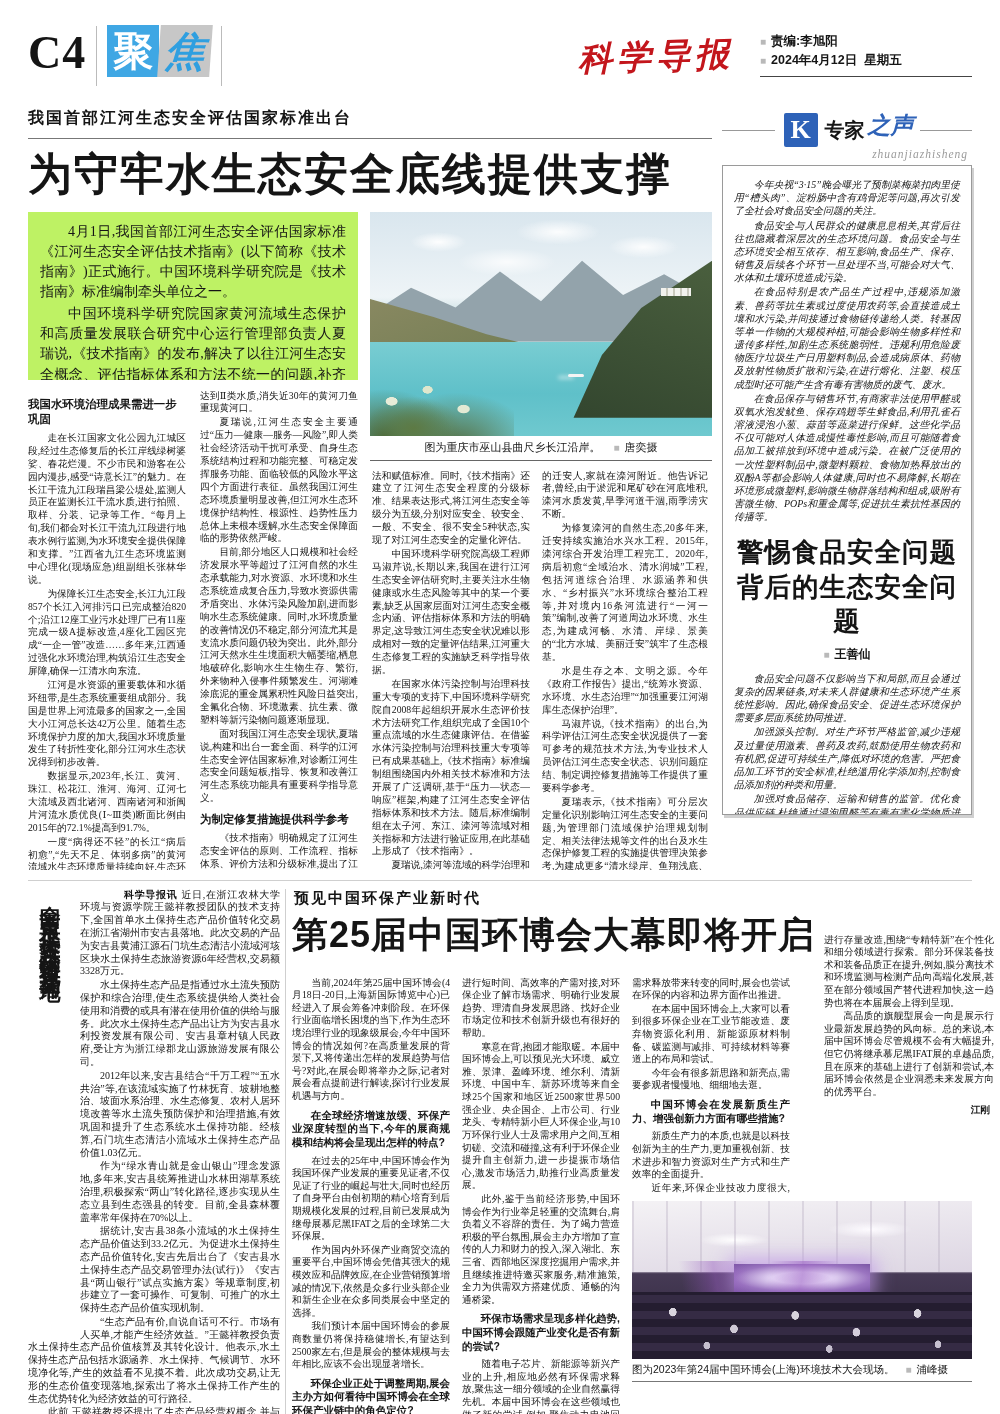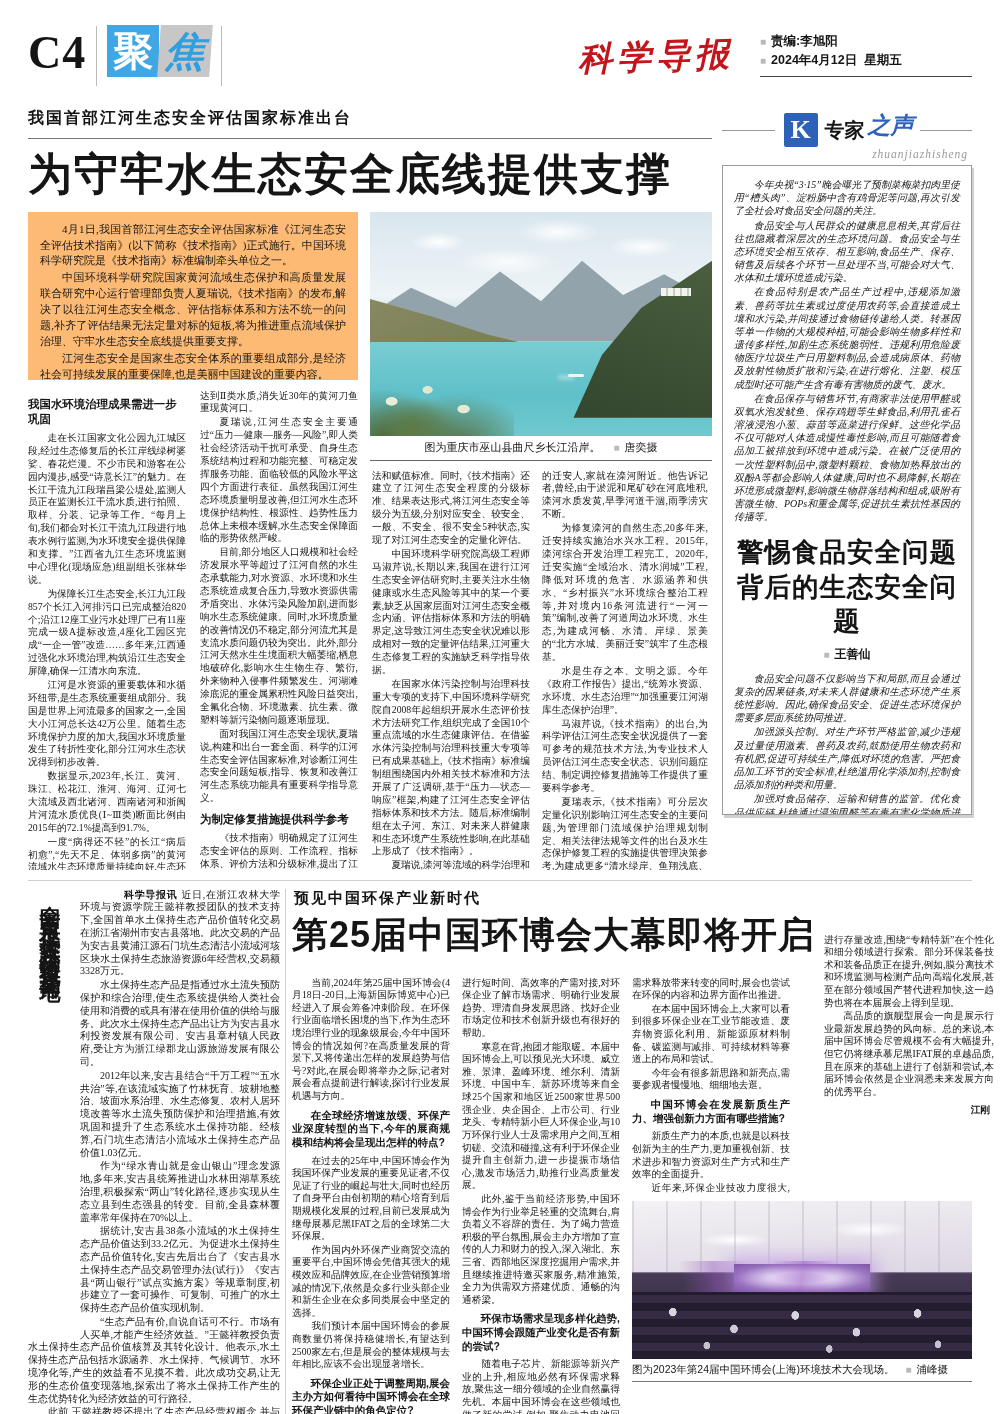--- a/index.html
+++ b/index.html
@@ -20,21 +20,21 @@
   .hdr-right { margin-top:8px; border-bottom:1px solid #444; padding-bottom:6px; min-width:212px; }
   .hdr-right .row { font-family:"Liberation Sans",sans-serif; font-size:12.5px; font-weight:bold; line-height:19px; white-space:nowrap; }
   .mark { color:#b9b9b9; font-size:10px; margin-right:5px; }
 
   
   .main-flex { display:flex; margin-top:10px; }
   .main-left { width:684px; position:relative; }
   .kicker { font-family:"Liberation Sans",sans-serif; font-size:16px; font-weight:bold; letter-spacing:2px; padding-bottom:9px; border-bottom:1px solid #777; }
   .headline { font-family:"Liberation Sans",sans-serif; font-size:44px; font-weight:900; letter-spacing:2px; margin:10px 0 12px; line-height:1.15; white-space:nowrap; }
   .main-wrap { position:relative; height:658px; }
-  .leadbox { position:absolute; left:0; top:0; width:330px; height:168px; background:#fdba74; padding:10px 12px; font-size:11px; line-height:1.45; overflow:hidden; }
+  .leadbox { position:absolute; left:0; top:0; width:330px; height:168px; background:#bef264; padding:10px 12px; font-size:14px; line-height:1.45; overflow:hidden; }
   .leadbox .blk-p { margin-bottom:1px; }
 
   .photo { position:absolute; left:342px; top:0; width:342px; height:224px; overflow:hidden; background:linear-gradient(#d9e6ee 0%, #eef4f7 38%, #cfe3e6 45%); }
   .ph-clouds { position:absolute; left:0; top:0; width:100%; height:45%;
     background:
       radial-gradient(40px 14px at 20% 30%, rgba(255,255,255,.95), rgba(255,255,255,0) 70%),
       radial-gradient(60px 18px at 55% 20%, rgba(255,255,255,.9), rgba(255,255,255,0) 70%),
       radial-gradient(50px 16px at 80% 35%, rgba(255,255,255,.9), rgba(255,255,255,0) 70%),
       radial-gradient(70px 20px at 40% 50%, rgba(255,255,255,.8), rgba(255,255,255,0) 70%); }
   .ph-mtn-far { position:absolute; left:0; top:18%; width:100%; height:40%; background:#93a3ab;
@@ -188,26 +188,26 @@
             <div class="blk-cont">达到Ⅱ类水质,消失近30年的黄河刀鱼重现黄河口。</div>
             <div class="blk-p">夏瑞说,江河生态安全主要通过“压力—健康—服务—风险”,即人类社会经济活动干扰可承受、自身生态系统结构过程和功能完整、可稳定发挥服务功能、面临较低的风险水平这四个方面进行表征。虽然我国江河生态环境质量明显改善,但江河水生态环境保护结构性、根源性、趋势性压力总体上未根本缓解,水生态安全保障面临的形势依然严峻。</div>
             <div class="blk-p">目前,部分地区人口规模和社会经济发展水平等超过了江河自然的水生态承载能力,对水资源、水环境和水生态系统造成复合压力,导致水资源供需矛盾突出、水体污染风险加剧,进而影响水生态系统健康。同时,水环境质量的改善情况仍不稳定,部分河流尤其是支流水质问题仍较为突出。此外,部分江河天然水生生境面积大幅萎缩,栖息地破碎化,影响水生生物生存、繁衍,外来物种入侵事件频繁发生。河湖滩涂底泥的重金属累积性风险日益突出,全氟化合物、环境激素、抗生素、微塑料等新污染物问题逐渐显现。</div>
             <div class="blk-p">面对我国江河生态安全现状,夏瑞说,构建和出台一套全面、科学的江河生态安全评估国家标准,对诊断江河生态安全问题短板,指导、恢复和改善江河生态系统功能具有重要科学指导意义。</div>
             <div class="blk-subhead">为制定修复措施提供科学参考</div>
             <div class="blk-p">《技术指南》明确规定了江河生态安全评估的原则、工作流程、指标体系、评价方法和分级标准,提出了江河生态环境压力、江河生态系统健康、江河生态服务功能、江河生态风险4个专项指标,以及12个分项指标、28个评估指标的指标体系,详细给出了评估指标的数据来源、计算方</div>
           </div>
         <div class="ncol" id="m-col3">
             <div class="blk-cont">法和赋值标准。同时,《技术指南》还建立了江河生态安全程度的分级标准、结果表达形式,将江河生态安全等级分为五级,分别对应安全、较安全、一般、不安全、很不安全5种状态,实现了对江河生态安全的定量化评估。</div>
             <div class="blk-p">中国环境科学研究院高级工程师马淑芹说,长期以来,我国在进行江河生态安全评估研究时,主要关注水生物健康或水生态风险等其中的某一个要素,缺乏从国家层面对江河生态安全概念内涵、评估指标体系和方法的明确界定,这导致江河生态安全状况难以形成相对一致的定量评估结果,江河重大生态修复工程的实施缺乏科学指导依据。</div>
-            <div class="blk-p">在国家水体污染控制与治理科技重大专项的支持下,中国环境科学研究院自2008年起组织开展水生态评价技术方法研究工作,组织完成了全国10个重点流域的水生态健康评估。在借鉴水体污染控制与治理科技重大专项等已有成果基础上,《技术指南》标准编制组围绕国内外相关技术标准和方法开展了广泛调研,基于“压力—状态—响应”框架,构建了江河生态安全评估指标体系和技术方法。随后,标准编制组在太子河、东江、对未来人群健康和生态环境产生系统性影响,在此基础上形成了《技术指南》。</div>
+            <div class="blk-p">在国家水体污染控制与治理科技重大专项的支持下,中国环境科学研究院自2008年起组织开展水生态评价技术方法研究工作,组织完成了全国10个重点流域的水生态健康评估。在借鉴水体污染控制与治理科技重大专项等已有成果基础上,《技术指南》标准编制组围绕国内外相关技术标准和方法开展了广泛调研,基于“压力—状态—响应”框架,构建了江河生态安全评估指标体系和技术方法。随后,标准编制组在太子河、东江、滦河等流域对相关指标和方法进行验证应用,在此基础上形成了《技术指南》。</div>
             <div class="blk-p">夏瑞说,滦河等流域的科学治理和经验成就为《技术指南》提供了有益参考。</div>
           </div>
         <div class="ncol" id="m-col4">
             <div class="blk-cont">的迁安人,家就在滦河附近。他告诉记者,曾经,由于淤泥和尾矿砂在河底堆积,滦河水质发黄,旱季河道干涸,雨季涝灾不断。</div>
-            <div class="blk-p">为修复滦河的自然生态,20多年来,迁安持续实施治水兴水工程。2015年,滦河综合开发治理工程完工。2020年,迁安实施“全域治水、清水润城”工程,降低对环境的危害、水源涵养和供水、“乡村振兴”水环境综合整治工程等,并对境内16条河流进行“一河一策”编制,改善了河道周边水环境、水生态,为建成河畅、水清、岸绿、景美的“北方水城、美丽迁安”筑牢了生态根基。</div>
+            <div class="blk-p">为修复滦河的自然生态,20多年来,迁安持续实施治水兴水工程。2015年,滦河综合开发治理工程完工。2020年,病后初愈“全域治水、清水润城”工程,包括河道综合治理、水源涵养和供水、“乡村振兴”水环境综合整治工程等,并对境内16条河流进行“一河一策”编制,改善了河道周边水环境、水生态,为建成河畅、水清、岸绿、景美的“北方水城、美丽迁安”筑牢了生态根基。</div>
             <div class="blk-p">水是生存之本、文明之源。今年《政府工作报告》提出,“统筹水资源、水环境、水生态治理”“加强重要江河湖库生态保护治理”。</div>
             <div class="blk-p">马淑芹说,《技术指南》的出台,为科学评估江河生态安全状况提供了一套可参考的规范技术方法,为专业技术人员评估江河生态安全状态、识别问题症结、制定调控修复措施等工作提供了重要科学参考。</div>
             <div class="blk-p">夏瑞表示,《技术指南》可分层次定量化识别影响江河生态安全的主要问题,为管理部门流域保护治理规划制定、相关法律法规等文件的出台及水生态保护修复工程的实施提供管理决策参考,为建成更多“清水绿岸、鱼翔浅底、人水和谐”美丽江河提供技术支撑。</div>
           </div>
       </div>
     </div>
 
     <div class="sidebar">
       <div class="exp-head">
         <div class="exp-line"></div>

